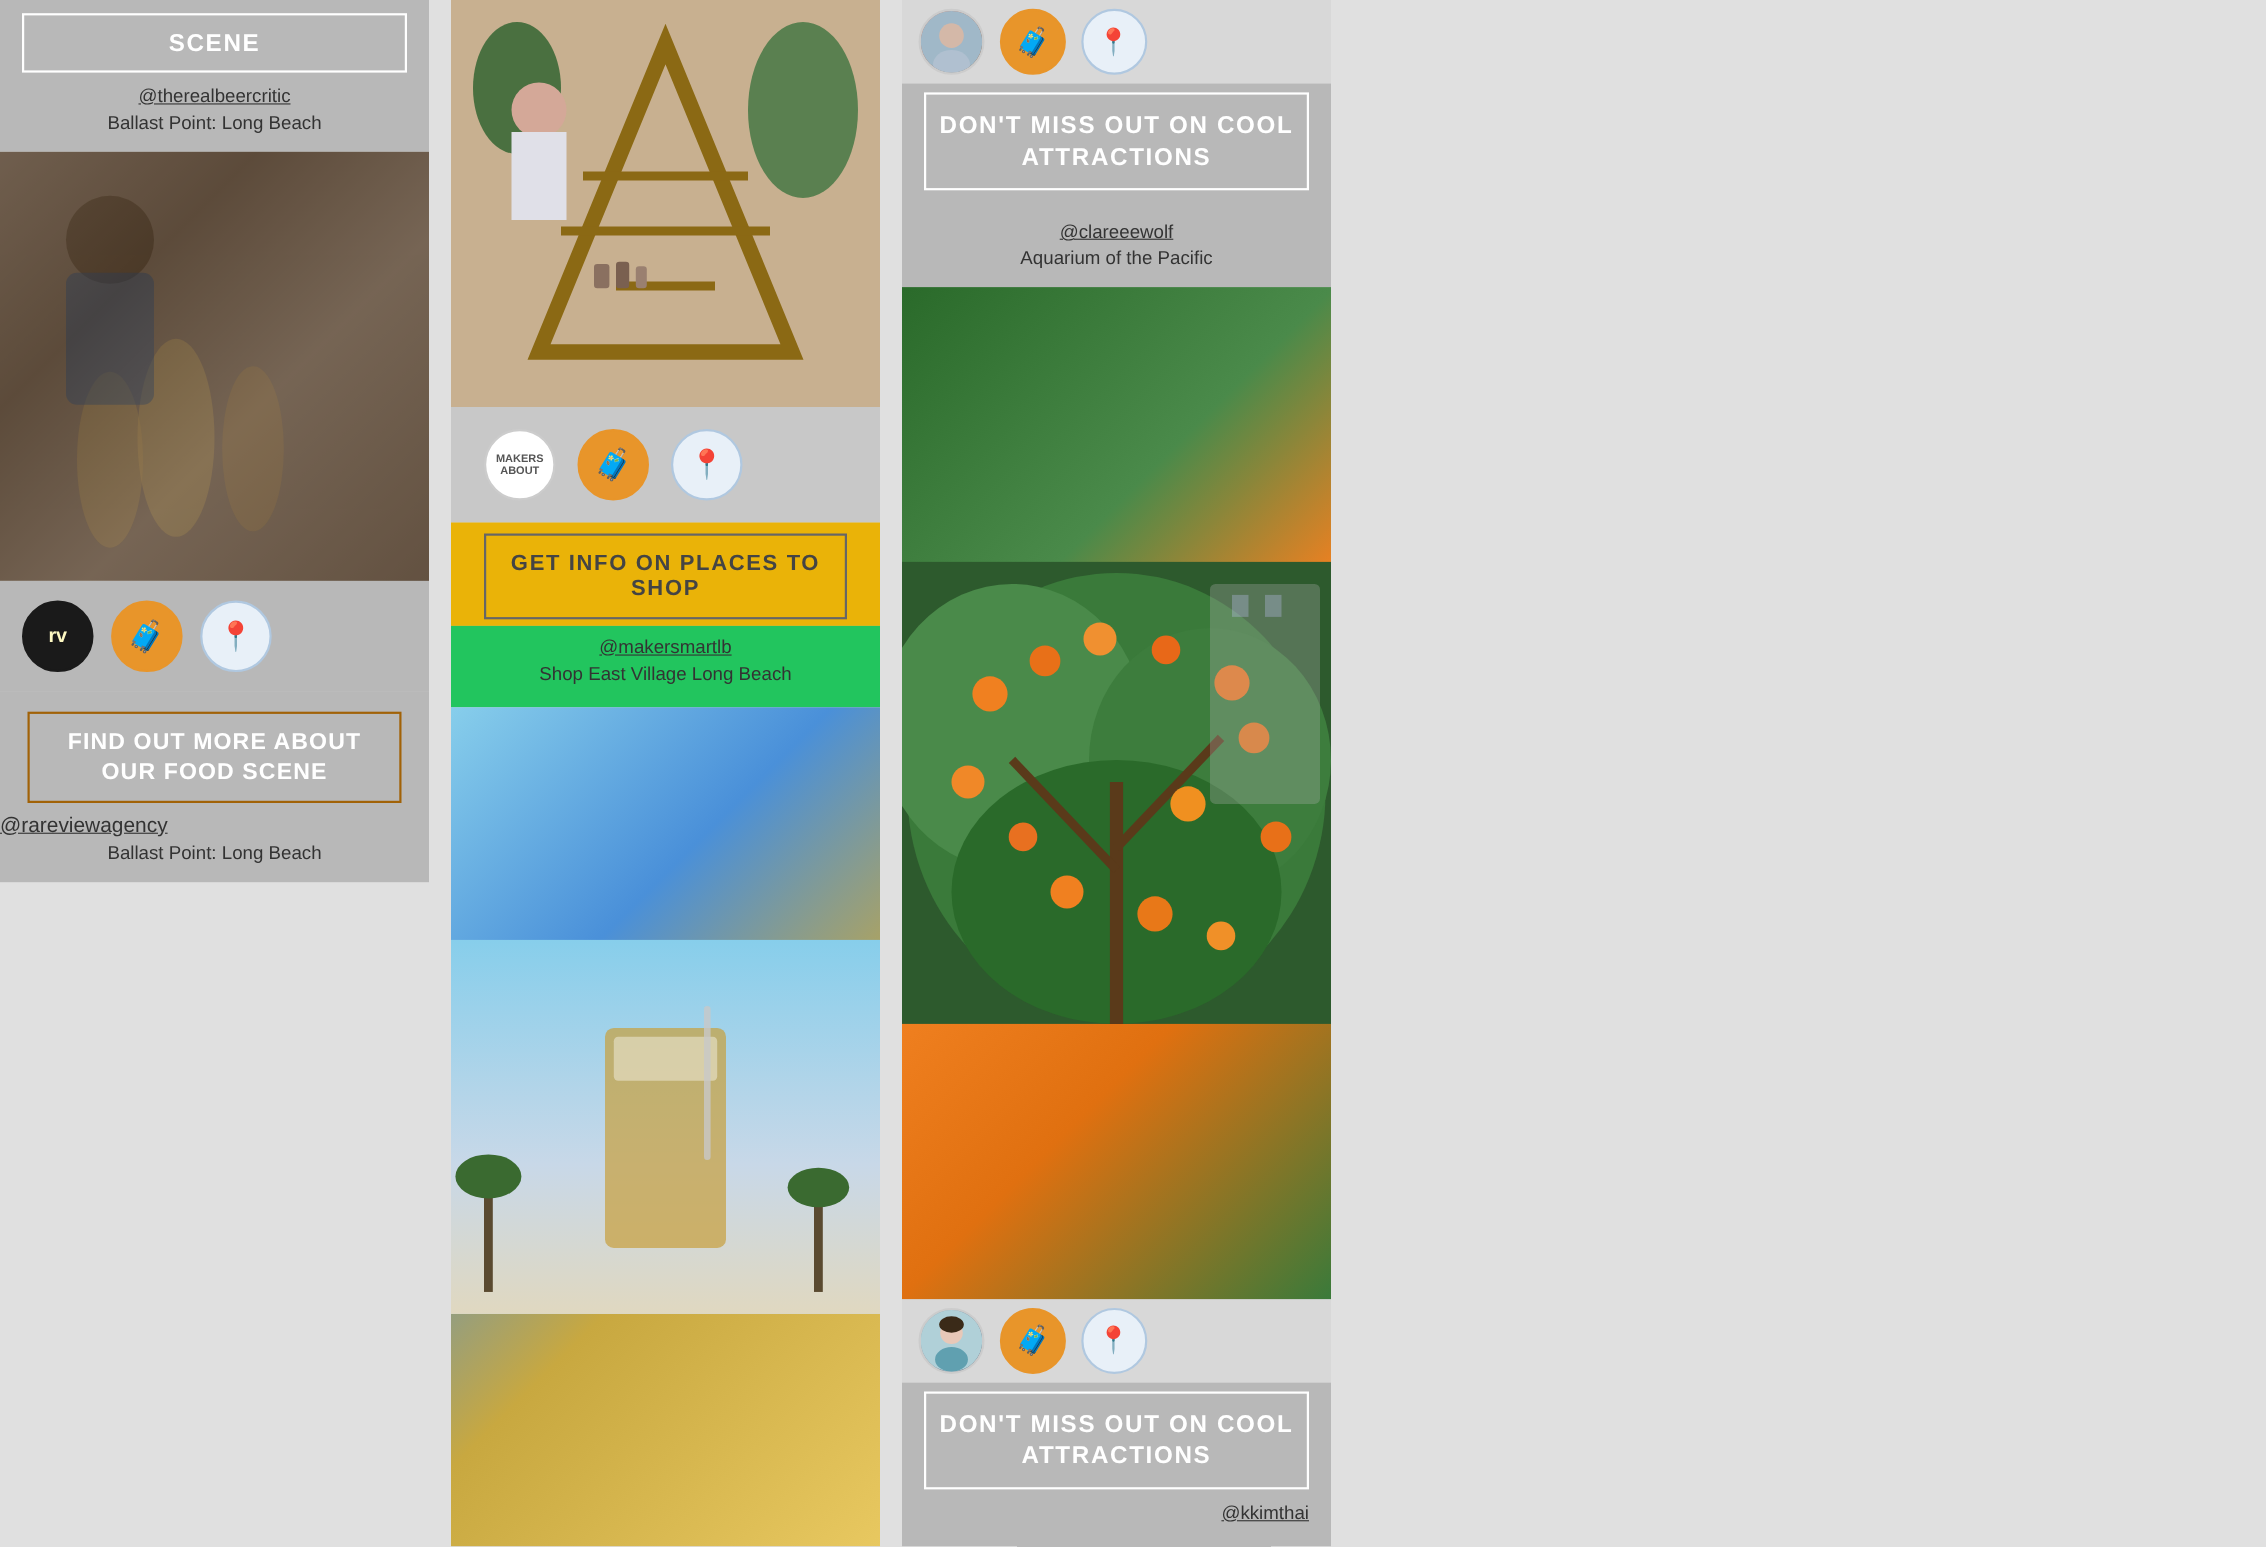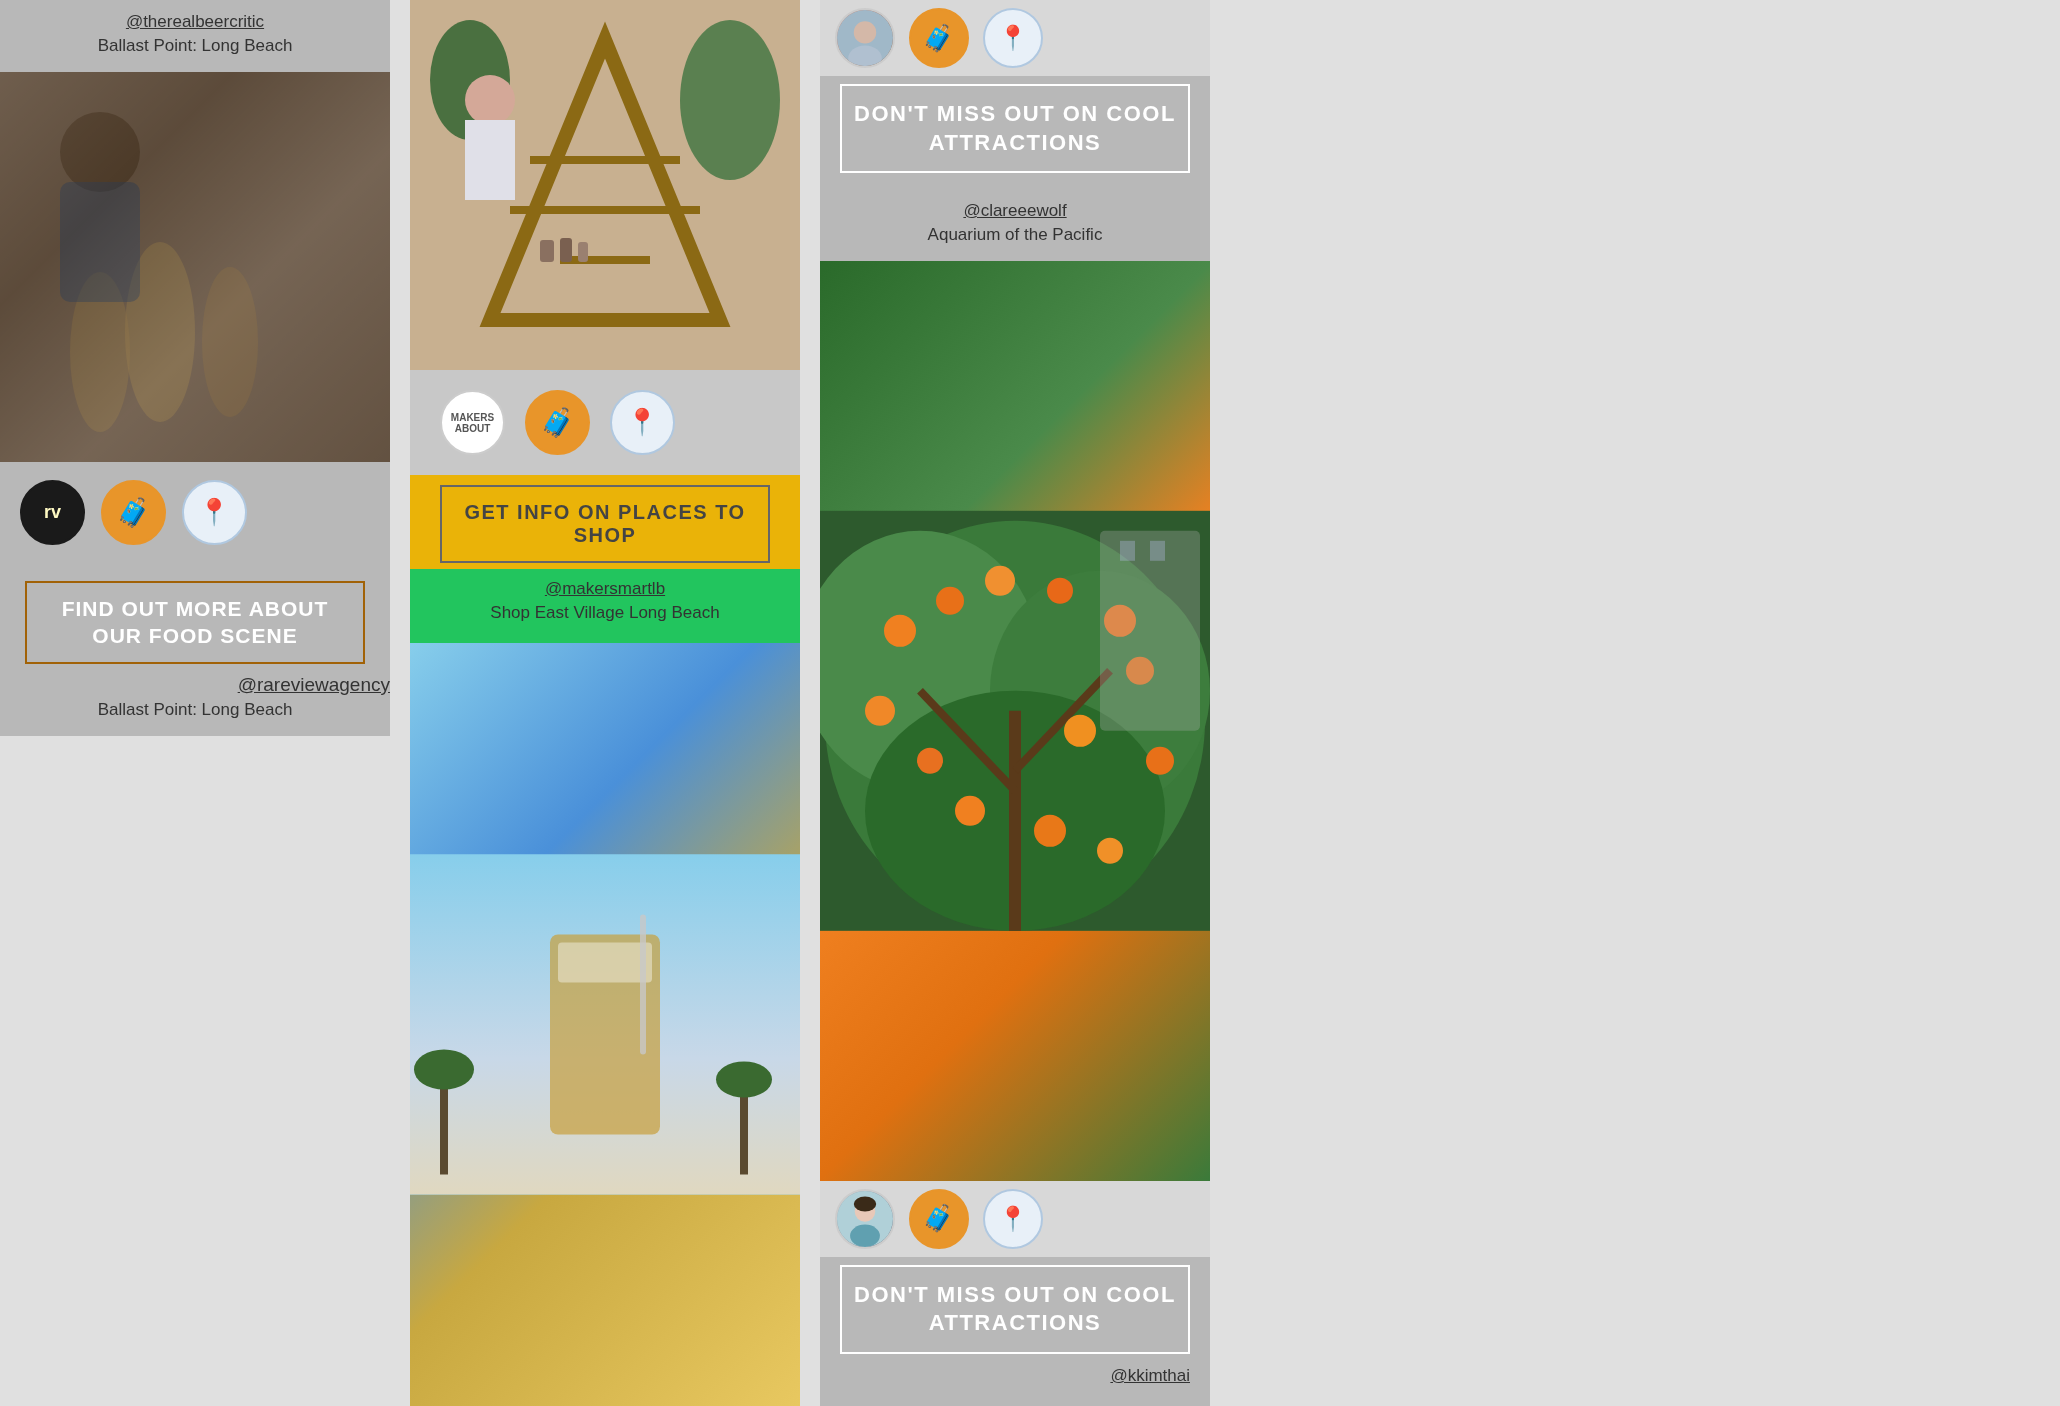--- a/index.html
+++ b/index.html
@@ -164,20 +164,21 @@
       text-transform: uppercase;
       margin-bottom: 12px;
     }
   </style>
 </head>
 <body>
 
 <div class="column col-left">
 
   <div class="top-text-block">
+    <div class="top-cta-btn">SCENE</div>
     <div class="username">@therealbeercritic</div>
     <div class="location">Ballast Point: Long Beach</div>
   </div>
 
   <div class="img-beer-glasses card-image">
 
     <svg width="100%" height="100%" viewBox="0 0 390 390" style="position:absolute;top:0;left:0;opacity:0.6">
       <rect width="390" height="390" fill="#7a6a5a"></rect>
       <ellipse cx="100" cy="280" rx="30" ry="80" fill="rgba(200,160,80,0.5)"></ellipse>
       <ellipse cx="160" cy="260" rx="35" ry="90" fill="rgba(220,180,90,0.5)"></ellipse>
@@ -196,21 +197,21 @@
     <div class="icon-circle orange-bg">
       <span style="font-size:28px;">🧳</span>
     </div>
     <div class="icon-circle blue-bg">
       <span style="font-size:26px;color:#4a80b0;">📍</span>
     </div>
   </div>
 
   <div class="cta-block">
     <div class="cta-block-inner">FIND OUT MORE ABOUT OUR FOOD SCENE</div>
-    <div class="username" style="color:#333;font-size:19px;text-decoration:underline;text-align:right;margin-top:8px;cursor:pointer;">@rareviewagency</div>
+    <div class="username" style="color:#333;font-size:19px;text-decoration:underline;text-align:left;margin-top:8px;cursor:pointer;">@rareviewagency</div>
     <div class="location" style="color:#333;font-size:17px;text-align:center;margin-top:4px;">Ballast Point: Long Beach</div>
   </div>
 
 </div>
 
 <div class="column col-mid" style="background:#d8d8d8; margin: 0 20px;">
 
   <div class="img-makers-mart card-image" style="height:370px;">
     <svg width="100%" height="100%" viewBox="0 0 390 370" style="position:absolute;top:0;left:0;">
       <rect width="390" height="370" fill="#c8b090"></rect>

